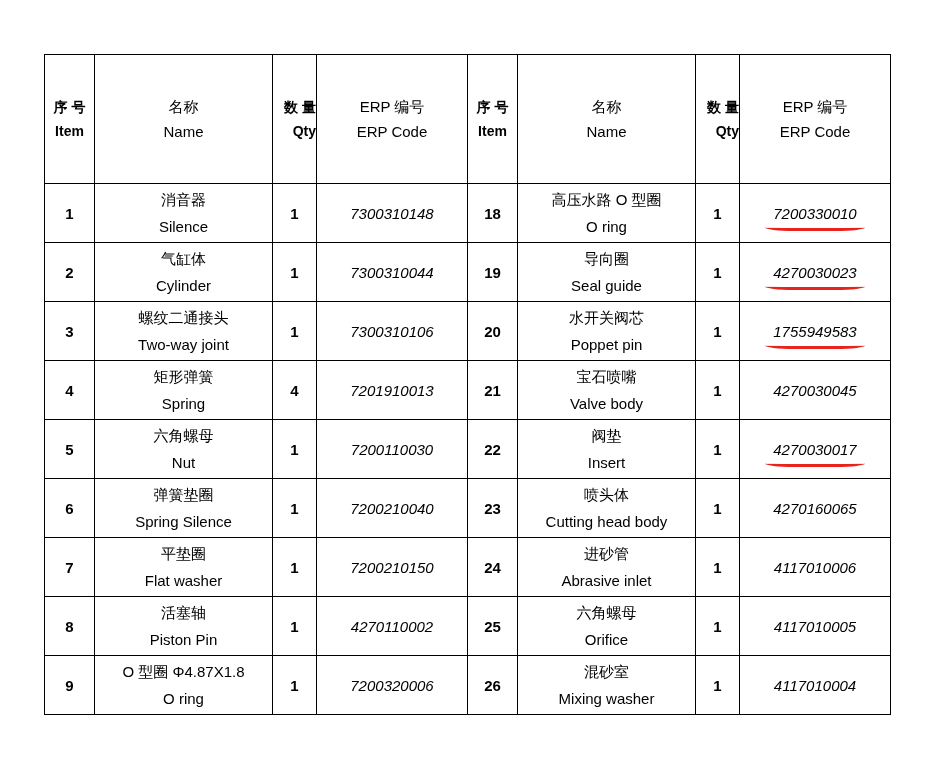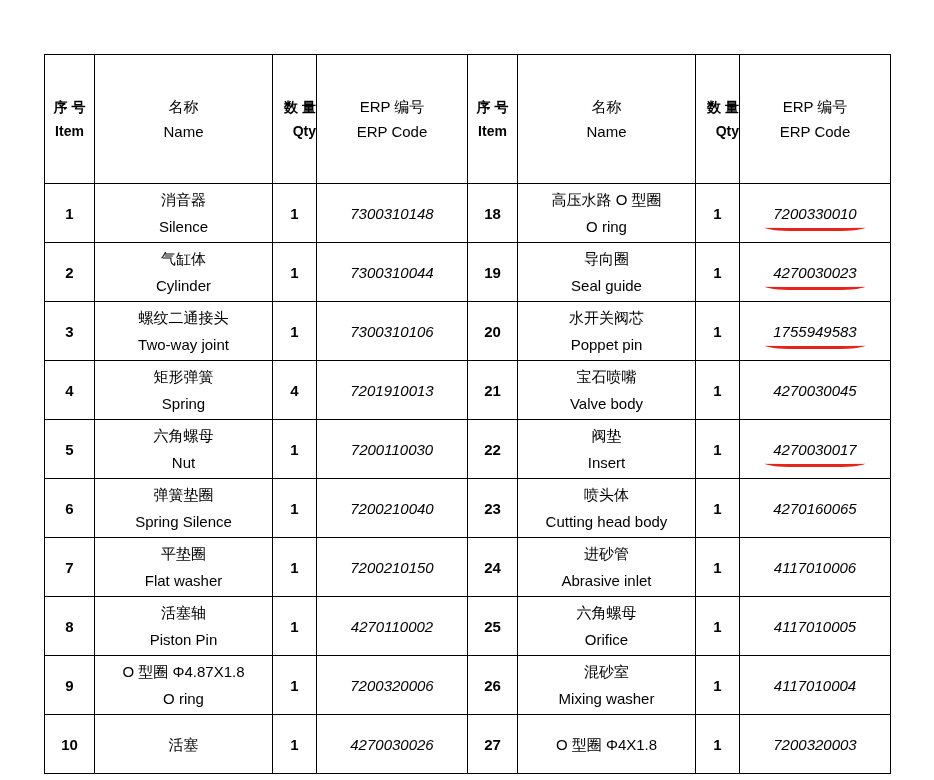--- a/index.html
+++ b/index.html
@@ -298,31 +298,15 @@
           <td class="qty top-align">1</td>
           <td class="erp"><span class="code-wrap">7200320006</span></td>
           <td class="item top-align">26</td>
           <td class="name">
             <span class="zh">混砂室</span>
             <span class="en">Mixing washer</span>
           </td>
           <td class="qty top-align">1</td>
           <td class="erp"><span class="code-wrap">4117010004</span></td>
         </tr>
-        <tr>
-          <td class="item top-align">10</td>
-          <td class="name">
-            <span class="zh">活塞</span>
-            <span class="en"></span>
-          </td>
-          <td class="qty top-align">1</td>
-          <td class="erp"><span class="code-wrap">4270030026</span></td>
-          <td class="item top-align">27</td>
-          <td class="name">
-            <span class="zh">O 型圈 Φ4X1.8</span>
-            <span class="en"></span>
-          </td>
-          <td class="qty top-align">1</td>
-          <td class="erp"><span class="code-wrap">7200320003</span></td>
-        </tr>
       </tbody>
   </table>
 </div>
 
 </body></html>

